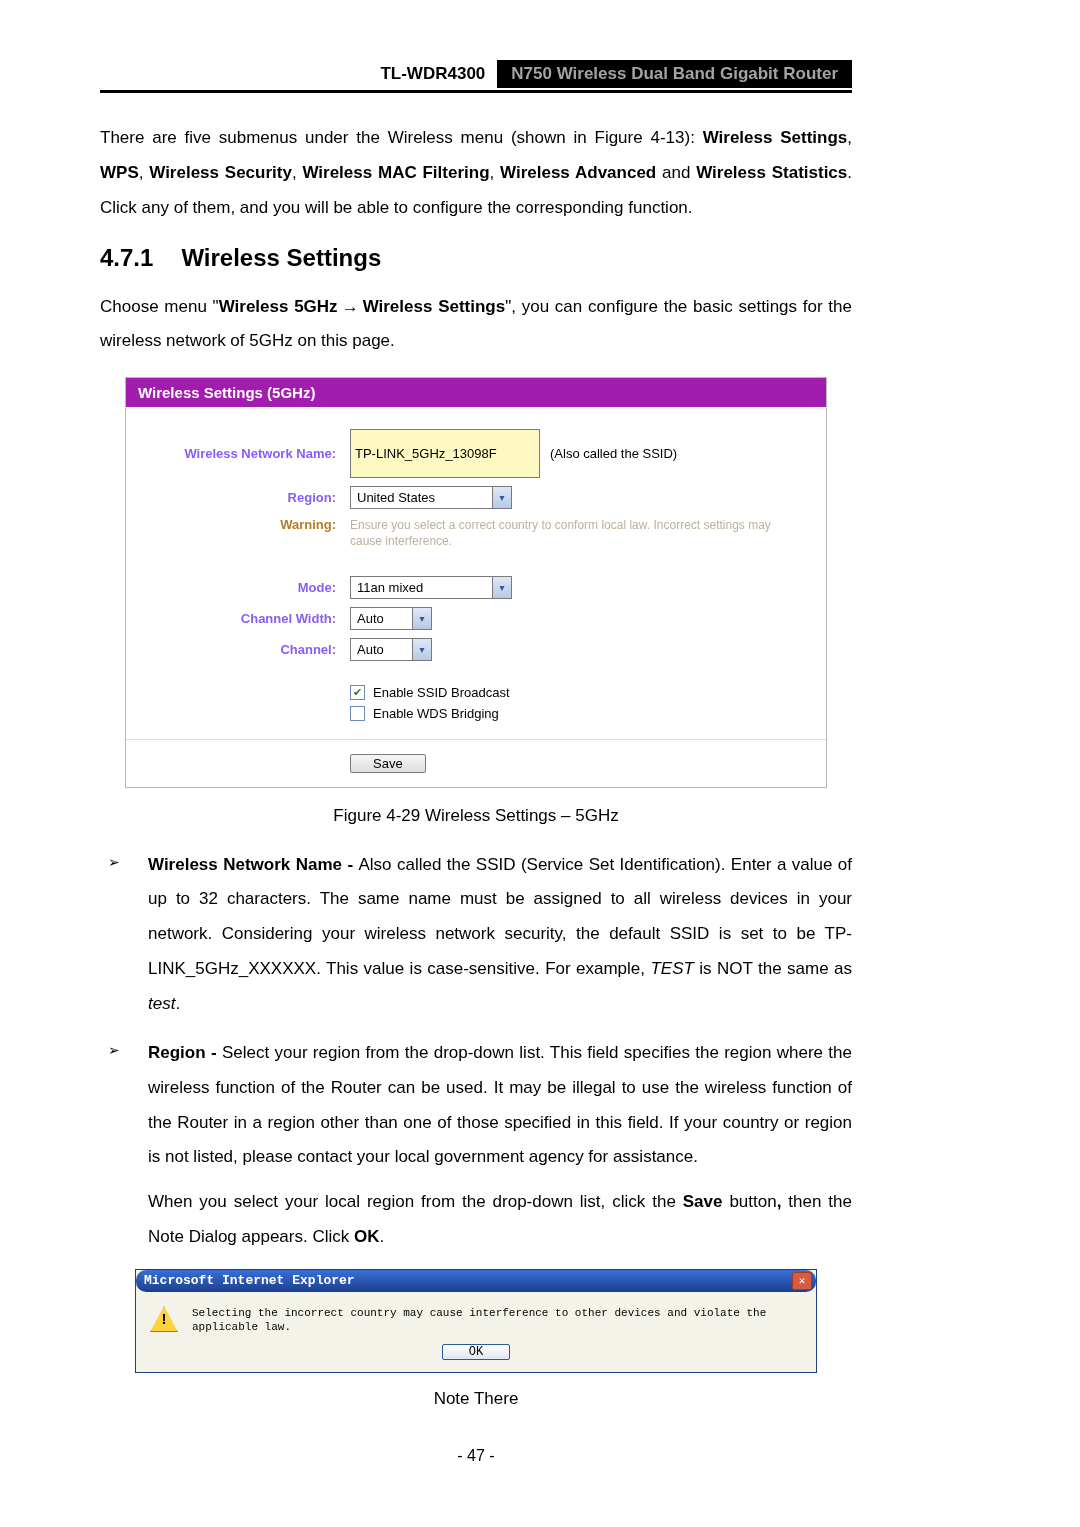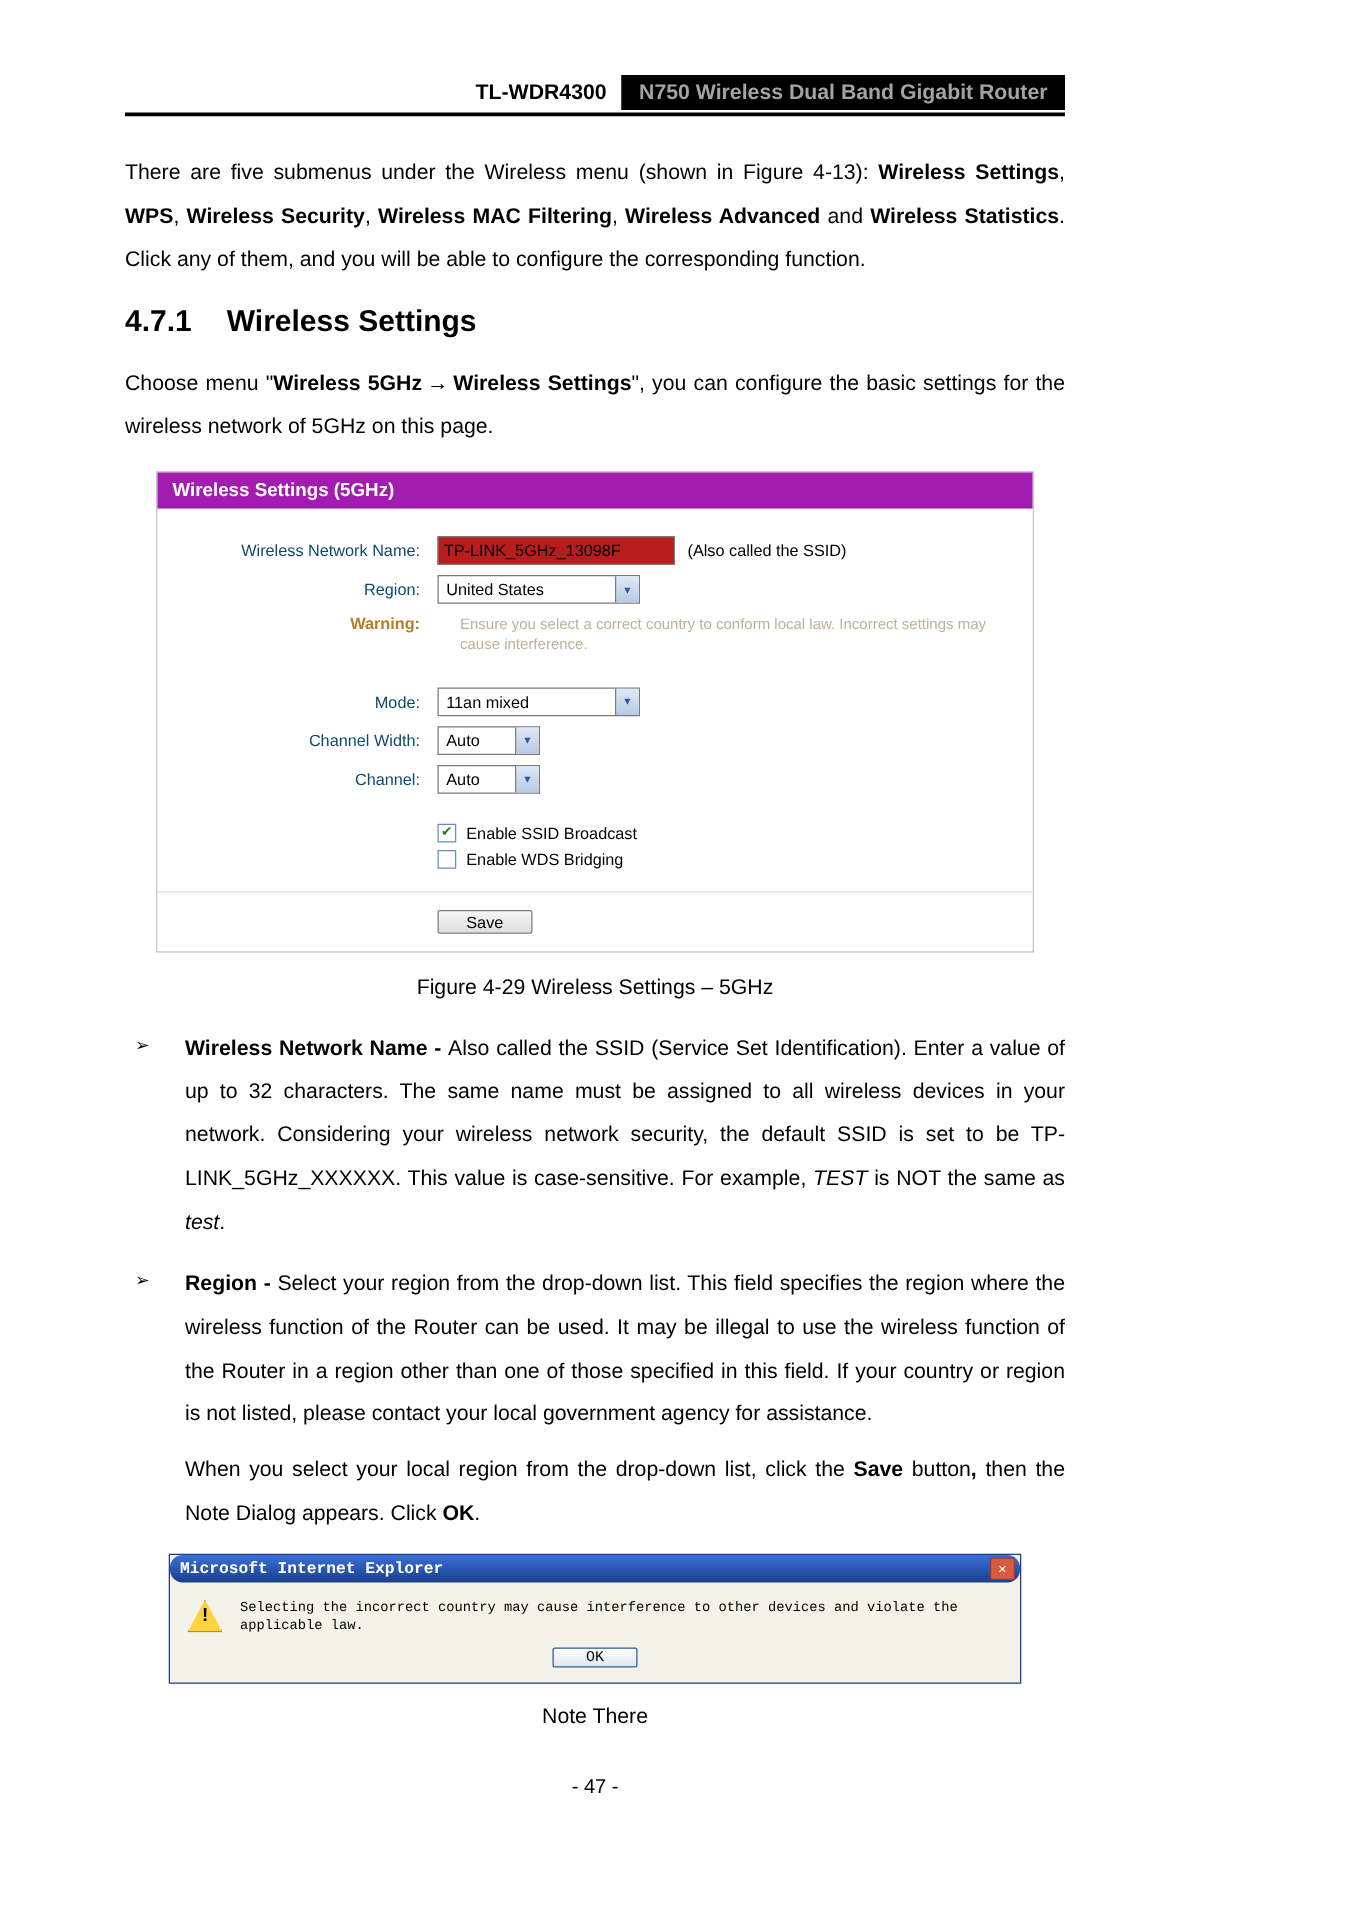--- a/index.html
+++ b/index.html
@@ -73,32 +73,32 @@
     padding: 22px 20px 14px 20px;
   }
   .form-row {
     display: flex;
     align-items: center;
     margin-bottom: 8px;
   }
   .form-lab {
     width: 190px;
     text-align: right;
-    font-weight: normal;
+    font-weight: bold;
     padding-right: 14px;
     font-size: 13px;
-    color: #0c4a6e;
+    color: #8b5cf6;
   }
   .form-lab.warn { color: #b37e27; font-weight: bold; }
   .form-val { flex: 1; display: flex; align-items: center; gap: 10px; }
   .txtbox {
     font-size: 13px;
-    padding: 1px 4px;
+    padding: 14px 4px;
     border: 1px solid #7a7a7a;
-    background: #b91c1c;
+    background: #fef9c3;
     height: 19px;
     box-sizing: content-box;
   }
   .selectish {
     display: inline-flex;
     align-items: center;
     border: 1px solid #7a7a7a;
     background: #fff;
     height: 21px;
   }
@@ -114,21 +114,20 @@
     display: flex;
     align-items: center;
     justify-content: center;
     color: #2b5aa0;
     font-size: 10px;
   }
   .warn-text {
     font-size: 12px;
     color: #bfb09a;
     line-height: 1.35;
-    margin-left: 18px;
   }
   .chkrow {
     display: flex;
     align-items: center;
     gap: 8px;
     margin-bottom: 6px;
   }
   .chkbox {
     width: 13px; height: 13px;
     border: 1px solid #6a8bbf;

